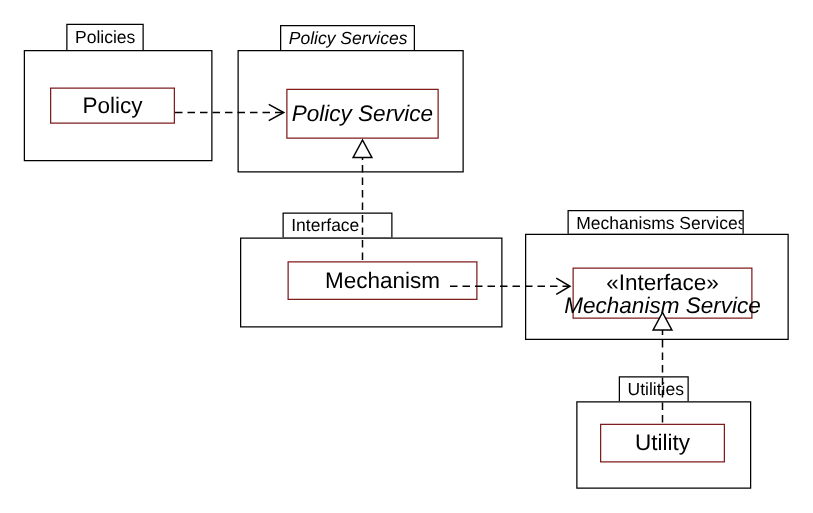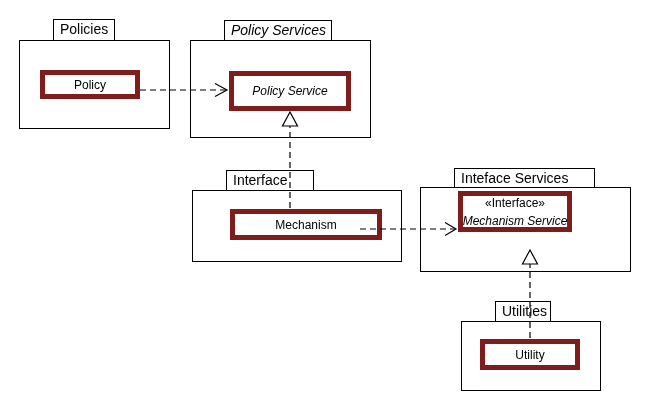--- a/index.html
+++ b/index.html
@@ -30,27 +30,27 @@
   }
   .pkg-body {
     position: absolute;
     border: 1px solid #000;
     background: #fff;
     z-index: 1;
   }
   
   .cls-box {
     position: absolute;
-    border: 5px solid #7f1d1d;
+    border: 1px solid #7f1d1d;
     background: #fff;
     display: flex;
     flex-direction: column;
     align-items: center;
     justify-content: center;
-    font-size: 12px;
+    font-size: 18px;
     text-align: center;
     z-index: 2;
     white-space: nowrap;
   }
   .iface-line2 { font-style: italic; }
   
   svg.connectors {
     position: absolute;
     left: 0; top: 0;
     z-index: 3;
@@ -68,38 +68,38 @@
   #tab-mechanisms          { left: 192px; top: 170px; width: 88px;  height: 21px; }
   #body-mechanisms         { left: 192px; top: 190px; width: 210px; height: 72px; }
   #tab-mechanism-services  { left: 420px; top: 168px; width: 141px; height: 20px; }
   #body-mechanism-services { left: 420px; top: 187px; width: 211px; height: 85px; }
   #tab-utilities           { left: 461px; top: 301px; width: 56px;  height: 21px; }
   #body-utilities          { left: 461px; top: 321px; width: 140px; height: 70px; }
 
   #cls-policy              { left: 40px;  top: 70px;  width: 100px; height: 29px; }
   #cls-policy-service      { left: 229px; top: 71px;  width: 122px; height: 40px; line-height: 18px; }
   #cls-mechanism           { left: 230px; top: 209px; width: 152px; height: 31px; }
-  #cls-mechanism-service   { left: 458px; top: 191px; width: 114px; height: 41px; line-height: 18px; }
+  #cls-mechanism-service   { left: 458px; top: 214px; width: 144px; height: 41px; line-height: 18px; }
   #cls-utility             { left: 480px; top: 339px; width: 100px; height: 31px; }
 </style>
 </head>
 <body>
 
 <div class="canvas">
 
   <div class="pkg-tab" id="tab-policies">Policies</div>
   <div class="pkg-body" id="body-policies"></div>
 
   <div class="pkg-tab" id="tab-policy-services">Policy Services</div>
   <div class="pkg-body" id="body-policy-services"></div>
 
   <div class="pkg-tab" id="tab-mechanisms">Interface</div>
   <div class="pkg-body" id="body-mechanisms"></div>
 
-  <div class="pkg-tab" id="tab-mechanism-services">Inteface Services</div>
+  <div class="pkg-tab" id="tab-mechanism-services">Mechanisms Services</div>
   <div class="pkg-body" id="body-mechanism-services"></div>
 
   <div class="pkg-tab" id="tab-utilities">Utilities</div>
   <div class="pkg-body" id="body-utilities"></div>
 
   <div class="cls-box" id="cls-policy">
     <span>Policy</span>
   </div>
 
   <div class="cls-box" id="cls-policy-service">

